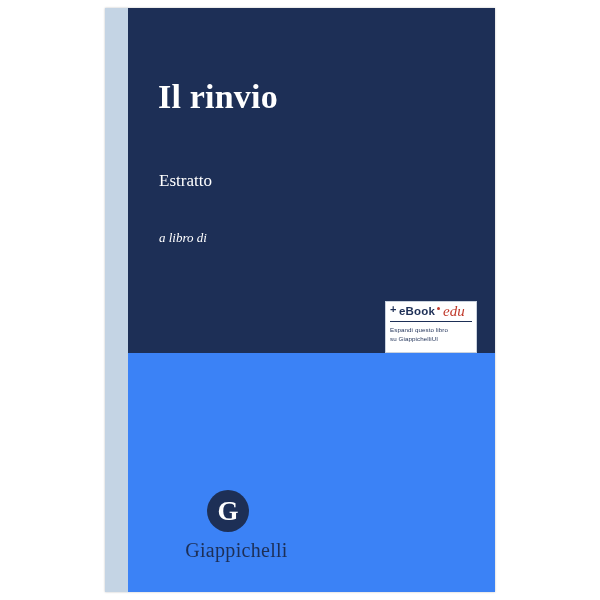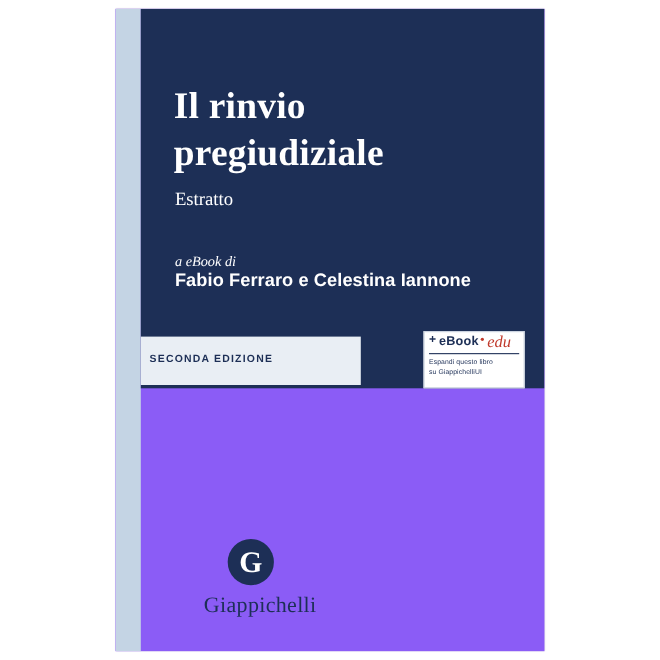--- a/index.html
+++ b/index.html
@@ -19,21 +19,21 @@
     height: 600px;
     background: #ffffff;
   }
   
   .cover {
     position: absolute;
     left: 105px;
     top: 8px;
     width: 390px;
     height: 584px;
-    background: #8b5cf6;
+    background: #3b82f6;
     box-shadow: 0 0 2px rgba(0,0,0,0.25);
     overflow: hidden;
   }
   
   .spine {
     position: absolute;
     left: 0;
     top: 0;
     width: 23px;
     height: 100%;
@@ -242,30 +242,25 @@
 <body>
 
 <div class="page">
   <div class="cover">
 
     <div class="spine"></div>
 
     <div class="navy">
       <div class="title">
         <div>Il rinvio</div>
-        <div>pregiudiziale</div>
       </div>
       <div class="subtitle">Estratto</div>
-      <div class="curator-label">a eBook di</div>
-      <div class="authors">Fabio Ferraro e Celestina Iannone</div>
+      <div class="curator-label">a libro di</div>
     </div>
 
-    <div class="edition-band">
-      <div class="edition-text">SECONDA EDIZIONE</div>
-    </div>
 
     <div class="ebook-badge">
       <div class="ebook-plus">+</div>
       <div class="ebook-word">eBook</div>
       <div class="ebook-dot"></div>
       <div class="ebook-edu">edu</div>
       <div class="ebook-rule"></div>
       <div class="ebook-line1">Espandi questo libro</div>
       <div class="ebook-line2">su GiappichelliUI</div>
     </div>

